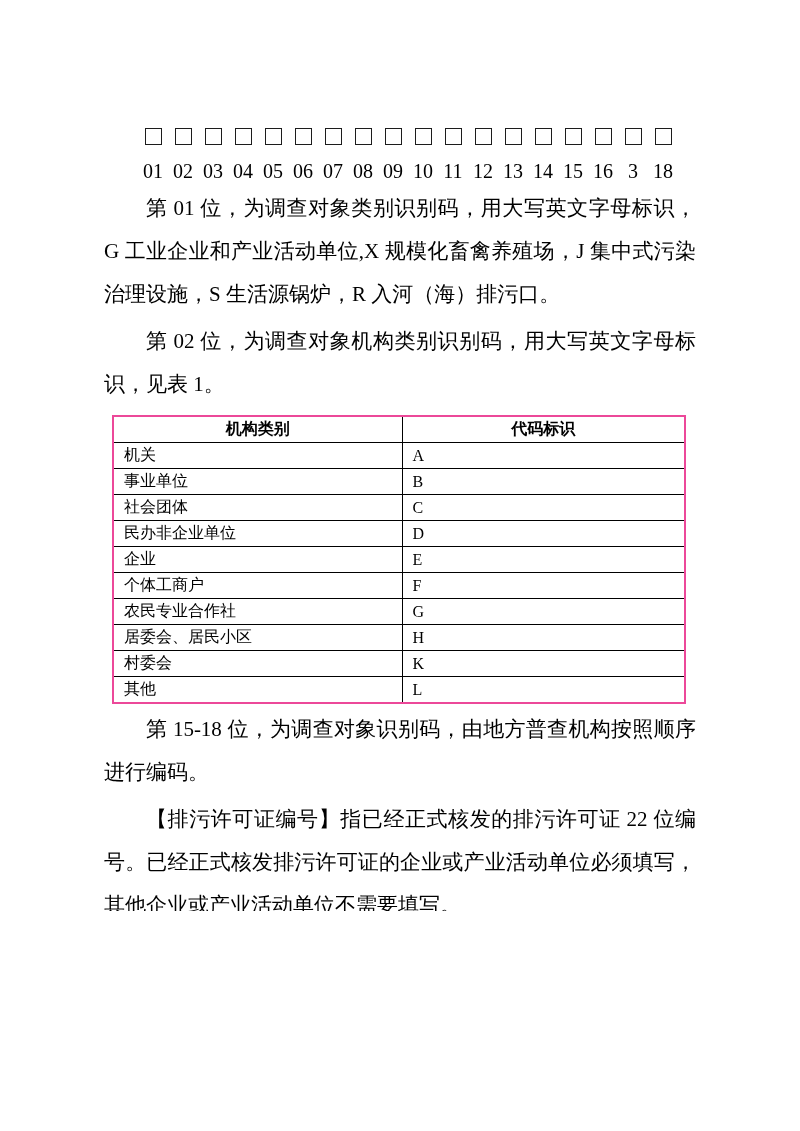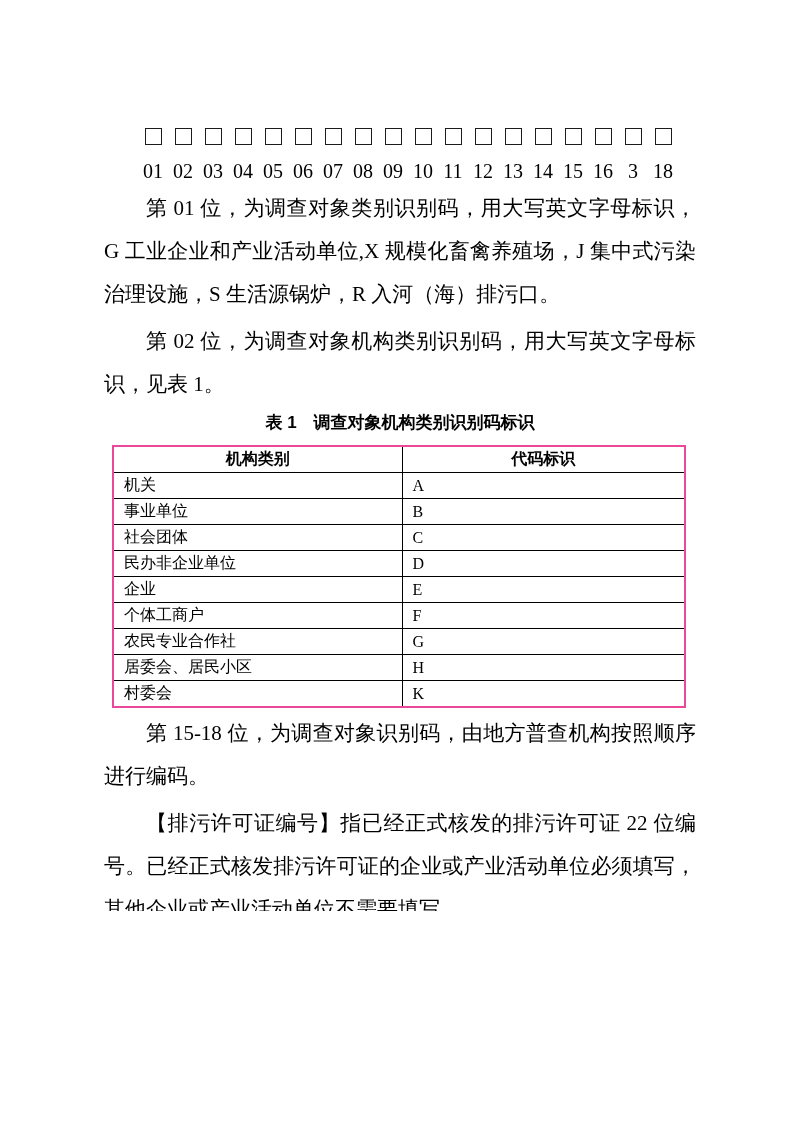--- a/index.html
+++ b/index.html
@@ -140,21 +140,20 @@
         </div>
       <div class="digit-cell">
           <span class="digit-box"></span>
           <span class="digit-num">18</span>
         </div>
     </div>
 
     <p class="para first">第 01 位，为调查对象类别识别码，用大写英文字母标识，G 工业企业和产业活动单位,X 规模化畜禽养殖场，J 集中式污染治理设施，S 生活源锅炉，R 入河（海）排污口。</p>
     <p class="para">第 02 位，为调查对象机构类别识别码，用大写英文字母标识，见表 1。</p>
 
-    <div class="table-caption">表 1　调查对象机构类别识别码标识</div>
 
     <table class="code-table">
       <colgroup>
           <col class="col-type">
           <col class="col-code">
         </colgroup>
       <thead>
         <tr>
           <th>机构类别</th>
           <th>代码标识</th>
@@ -190,20 +189,24 @@
             <td>G</td>
           </tr>
         <tr>
             <td>居委会、居民小区</td>
             <td>H</td>
           </tr>
         <tr>
             <td>村委会</td>
             <td>K</td>
           </tr>
+        <tr>
+            <td>其他</td>
+            <td>L</td>
+          </tr>
       </tbody>
     </table>
 
     <p class="para">第 15-18 位，为调查对象识别码，由地方普查机构按照顺序进行编码。</p>
     <p class="para">【排污许可证编号】指已经正式核发的排污许可证 22 位编号。已经正式核发排污许可证的企业或产业活动单位必须填写，其他企业或产业活动单位不需要填写。</p>
 
   </div>
 
   <div class="footer">
     <span class="dash">—</span>

